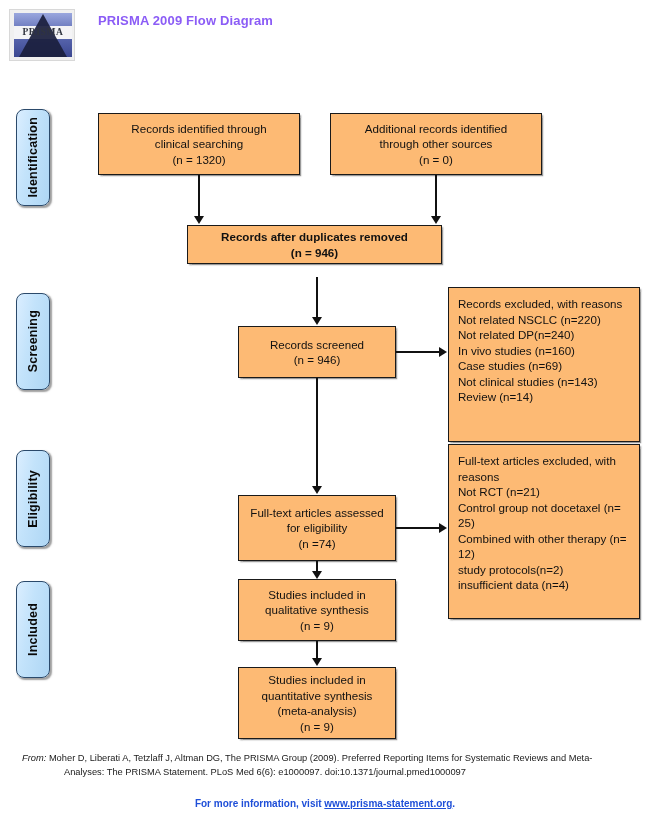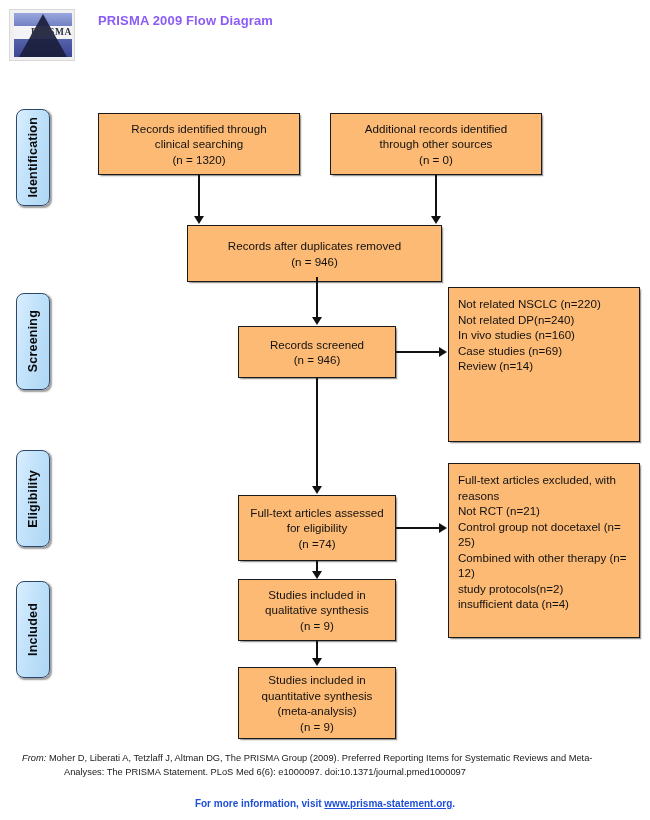--- a/index.html
+++ b/index.html
@@ -37,21 +37,21 @@
   #prisma-logo .logo-pyramid {
     position: absolute; left: 5px; bottom: 0;
     width: 0; height: 0;
     border-left: 24px solid transparent;
     border-right: 24px solid transparent;
     border-bottom: 43px solid #1b1f3d;
     opacity: .93;
   }
   #prisma-logo .logo-word {
     position: absolute; left: 0; top: 13px; width: 58px; height: 13px;
-    line-height: 13px; text-align: right;
+    line-height: 13px; text-align: center;
     font-family: "Liberation Serif", serif;
     font-size: 9.5px; letter-spacing: .6px; font-weight: 700;
     color: #30343f; mix-blend-mode: normal;
   }
 
   #page-title {
     position: absolute; left: 98px; top: 13px;
     font-size: 13px; font-weight: bold; letter-spacing: .15px;
     color: #8b5cf6;
   }
@@ -92,25 +92,25 @@
     flex-direction: column;
     justify-content: center;
   }
   .fbox.center { align-items: center; text-align: center; }
   .fbox.left   { align-items: flex-start; text-align: left; padding-left: 9px; padding-right: 5px; }
   .fbox .ln { display: block; white-space: pre; }
   .fbox.left .ln { white-space: normal; }
 
   #box-db-search   { left: 98px;  top: 113px; width: 202px; height: 62px; }
   #box-other-src   { left: 330px; top: 113px; width: 212px; height: 62px; }
-  #box-dupes       { left: 187px; top: 225px; width: 255px; height: 57px; }
+  #box-dupes       { left: 187px; top: 225px; width: 255px; height: 39px; font-weight: bold; }
   #box-screened    { left: 238px; top: 326px; width: 158px; height: 52px; }
   #box-excluded    { left: 448px; top: 287px; width: 192px; height: 155px; justify-content: flex-start; padding-top: 8px; }
   #box-fulltext    { left: 238px; top: 495px; width: 158px; height: 66px; }
-  #box-ft-excluded { left: 448px; top: 463px; width: 192px; height: 175px; justify-content: flex-start; padding-top: 8px; }
+  #box-ft-excluded { left: 448px; top: 444px; width: 192px; height: 175px; justify-content: flex-start; padding-top: 8px; }
   #box-qualitative { left: 238px; top: 579px; width: 158px; height: 62px; }
   #box-quantitative{ left: 238px; top: 667px; width: 158px; height: 72px; }
 
   
   .vline  { position: absolute; width: 1.6px; background: #111; }
   .hline  { position: absolute; height: 1.6px; background: #111; }
   .arrow-down {
     position: absolute; width: 0; height: 0;
     border-left: 5px solid transparent;
     border-right: 5px solid transparent;
@@ -211,24 +211,26 @@
   <span class="ln">Records after duplicates removed</span>
   <span class="ln">(n = 946)</span>
 </div>
 
 <div class="fbox center" id="box-screened">
   <span class="ln">Records screened</span>
   <span class="ln">(n = 946)</span>
 </div>
 
 <div class="fbox left" id="box-excluded">
+  <span class="ln">Records excluded, with reasons</span>
   <span class="ln">Not related NSCLC (n=220)</span>
   <span class="ln">Not related DP(n=240)</span>
   <span class="ln">In vivo studies (n=160)</span>
   <span class="ln">Case studies (n=69)</span>
+  <span class="ln">Not clinical studies (n=143)</span>
   <span class="ln">Review (n=14)</span>
 </div>
 
 <div class="fbox center" id="box-fulltext">
   <span class="ln">Full-text articles assessed</span>
   <span class="ln">for eligibility</span>
   <span class="ln">(n =74)</span>
 </div>
 
 <div class="fbox left" id="box-ft-excluded">

